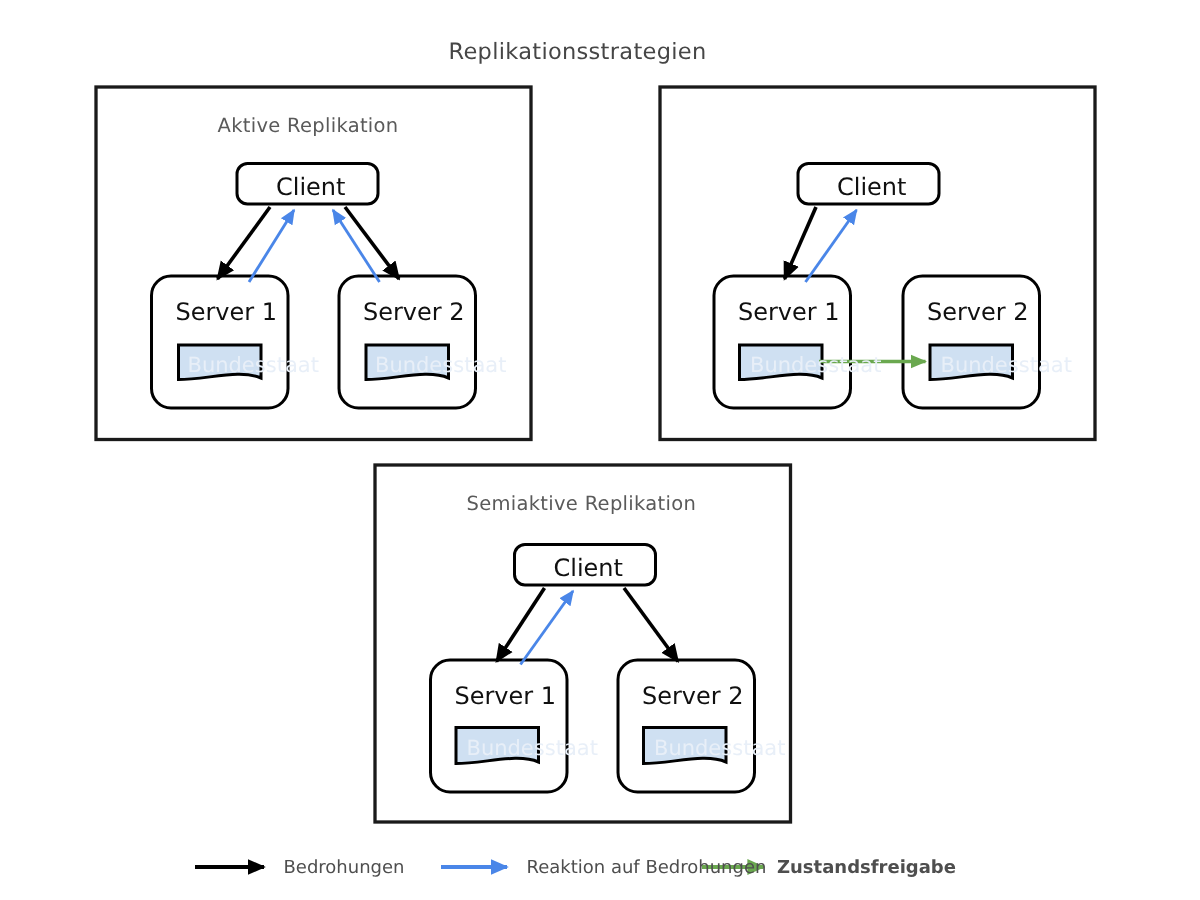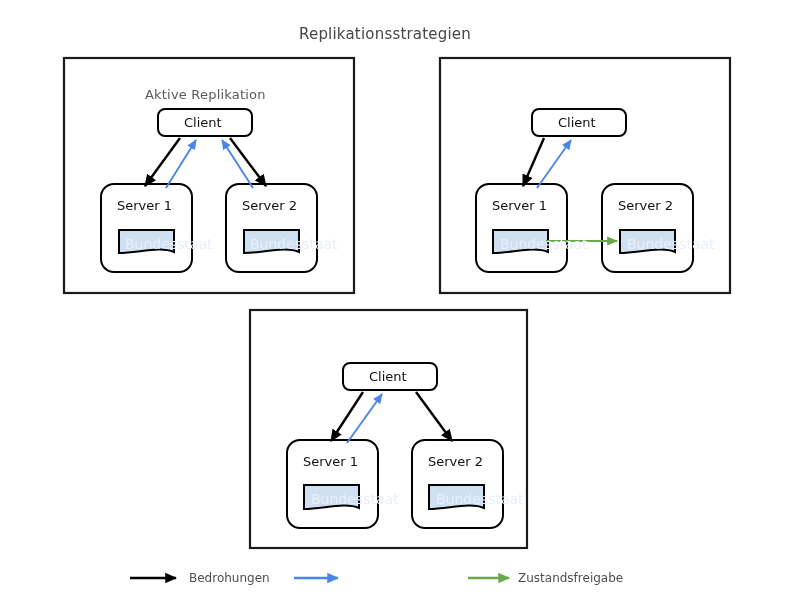--- a/index.html
+++ b/index.html
@@ -33,21 +33,21 @@
     font-size: 15px;
     color: #464646;
     letter-spacing: 0.2px;
   }
   .panel-title {
     font-size: 13px;
     color: #5a5a5a;
     letter-spacing: 0.2px;
   }
   .node-label {
-    font-size: 13px;
+    font-size: 16px;
     color: #101010;
   }
   .state-label {
     font-size: 14px;
     color: #e8eff8;
   }
   .legend-label {
     font-size: 12px;
     color: #4e4e4e;
   }
@@ -151,35 +151,37 @@
 
     <g>
       <line class="legend-arrow" x1="130" y1="578" x2="176" y2="578" stroke="#000000" stroke-width="2.6" marker-end="url(#ah-black-lg)"></line>
       <line class="legend-arrow" x1="294" y1="578" x2="338" y2="578" stroke="#4a86e8" stroke-width="2.6" marker-end="url(#ah-blue-lg)"></line>
       <line class="legend-arrow" x1="468" y1="578" x2="509" y2="578" stroke="#6aa84f" stroke-width="2.6" marker-end="url(#ah-green-lg)"></line>
     </g>
   </svg>
 
   <div class="txt diagram-title" style="left:299px; top:25px;">Replikationsstrategien</div>
 
-  <div class="txt panel-title" style="left:145px; top:87px;">Aktive Replikation</div>
+  <div class="txt panel-title" style="left:145px; top:77px;">Aktive Replikation</div>
   <div class="txt node-label" style="left:184px; top:115px;">Client</div>
   <div class="txt node-label" style="left:117px; top:198px;">Server 1</div>
   <div class="txt node-label" style="left:242px; top:198px;">Server 2</div>
   <div class="txt state-label" style="left:125px; top:236px;">Bundesstaat</div>
   <div class="txt state-label" style="left:250px; top:236px;">Bundesstaat</div>
 
   <div class="txt node-label" style="left:558px; top:115px;">Client</div>
   <div class="txt node-label" style="left:492px; top:198px;">Server 1</div>
   <div class="txt node-label" style="left:618px; top:198px;">Server 2</div>
   <div class="txt state-label" style="left:500px; top:236px;">Bundesstaat</div>
   <div class="txt state-label" style="left:627px; top:236px;">Bundesstaat</div>
 
+  <div class="txt panel-title" style="left:311px; top:329px;">Semiaktive Replikation</div>
   <div class="txt node-label" style="left:369px; top:369px;">Client</div>
   <div class="txt node-label" style="left:303px; top:454px;">Server 1</div>
   <div class="txt node-label" style="left:428px; top:454px;">Server 2</div>
   <div class="txt state-label" style="left:311px; top:491px;">Bundesstaat</div>
   <div class="txt state-label" style="left:436px; top:491px;">Bundesstaat</div>
 
   <div class="txt legend-label" style="left:189px; top:571px;">Bedrohungen</div>
-  <div class="txt legend-label" style="left:518px; top:571px;">Zustandsfreigabe</div>
+  <div class="txt legend-label" style="left:351px; top:571px;">Reaktion auf Bedrohungen</div>
+  <div class="txt legend-label" style="left:518px; top:571px;font-weight:bold;">Zustandsfreigabe</div>
 
 </div>
 
 </body></html>

